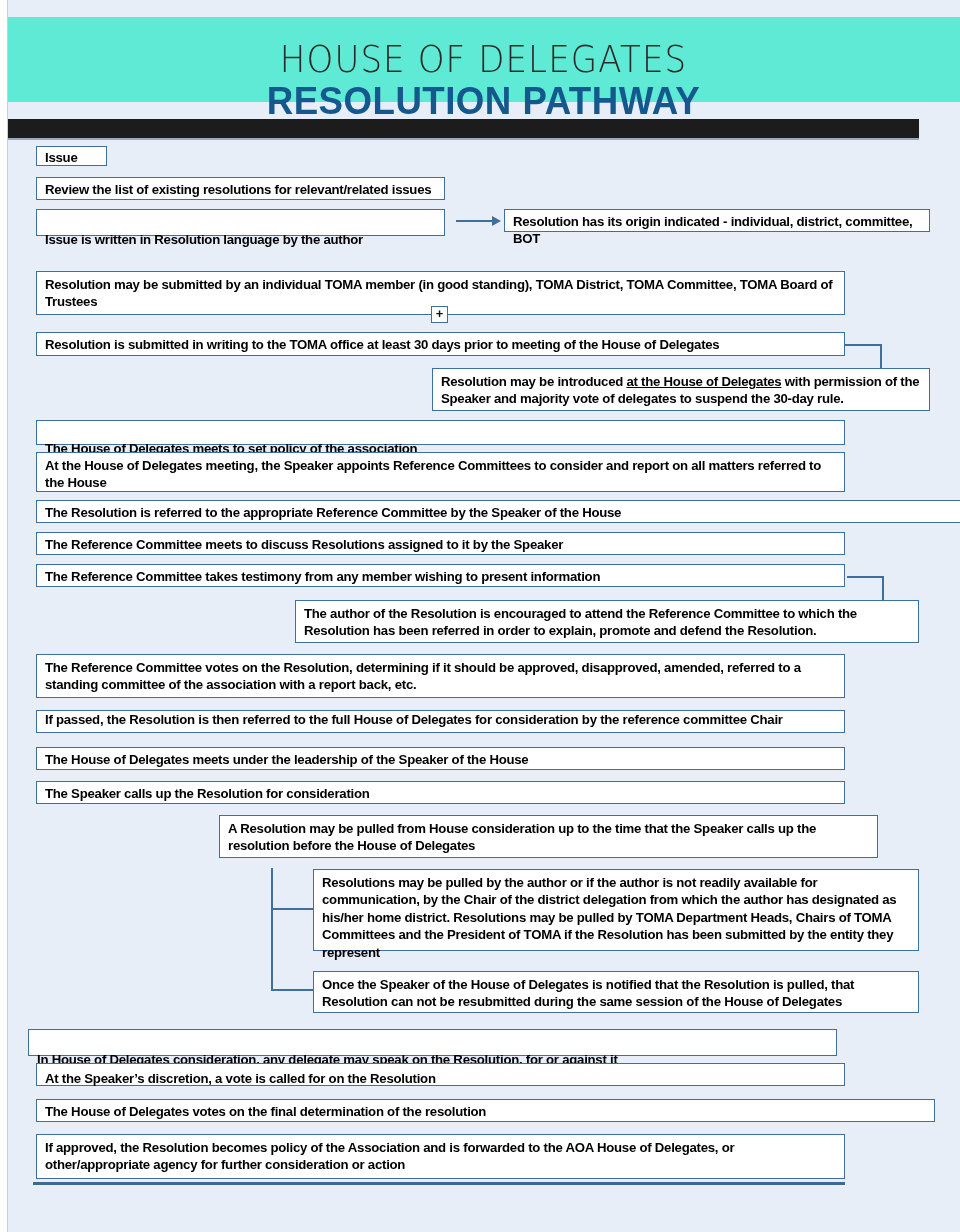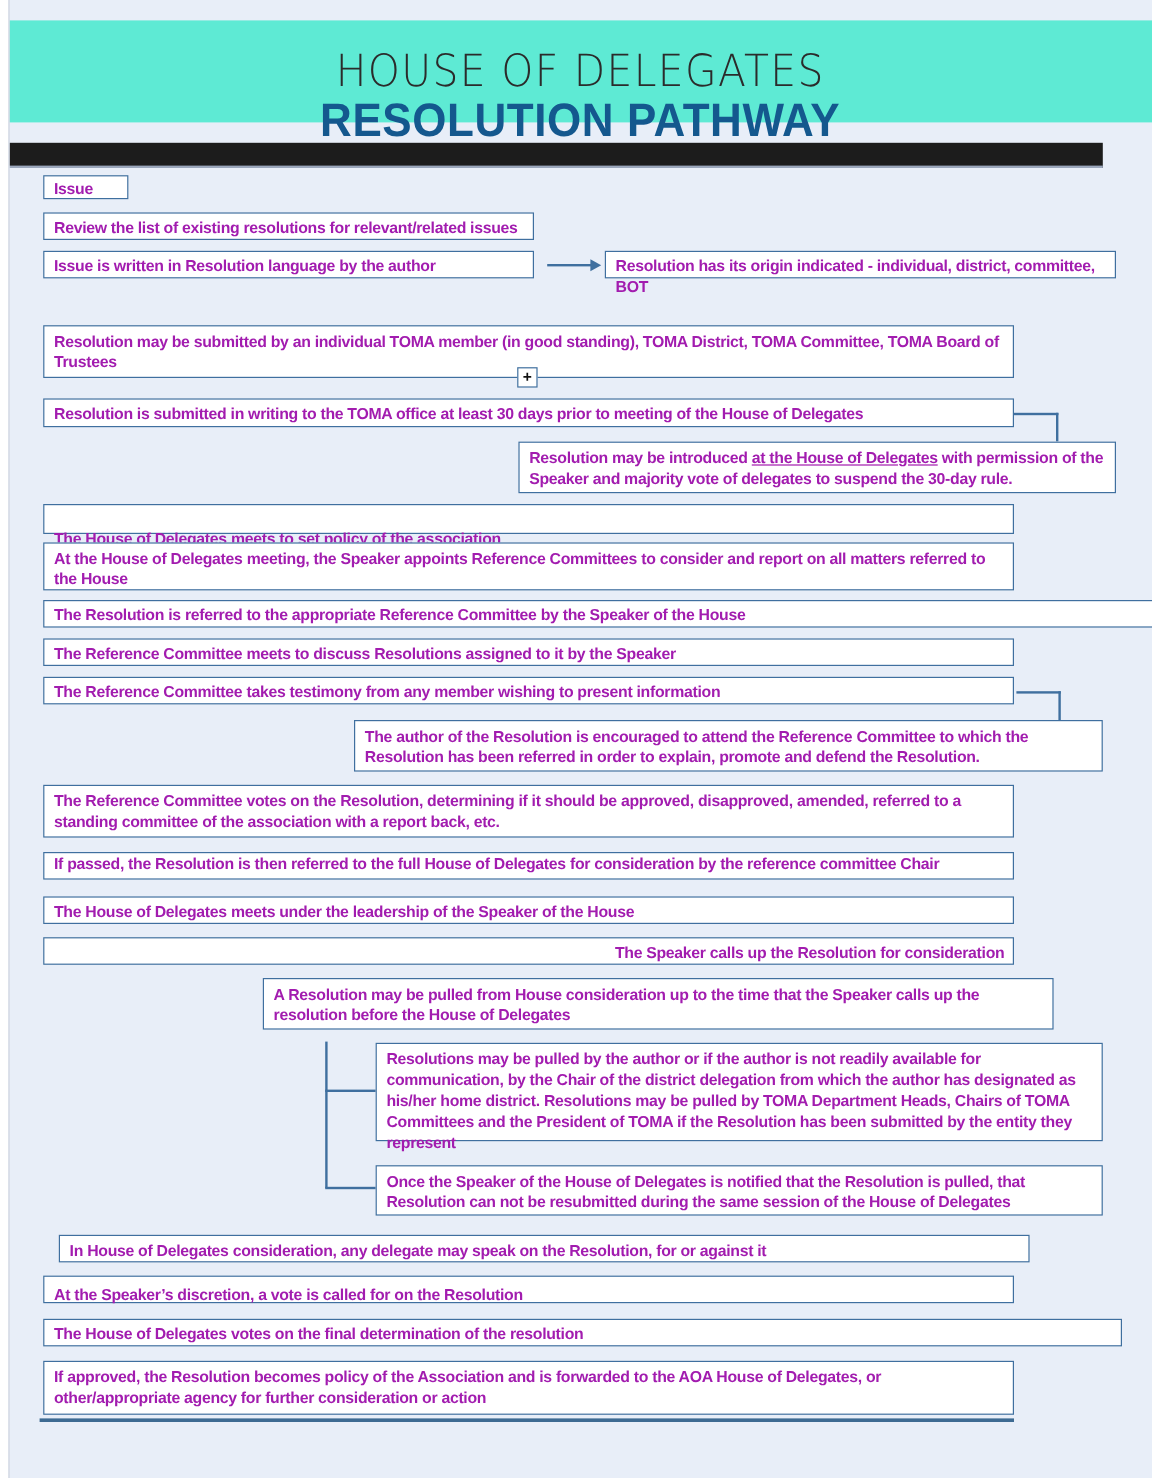--- a/index.html
+++ b/index.html
@@ -67,21 +67,21 @@
   }
 
   
   .box {
     position: absolute;
     background: #ffffff;
     border: 1.6px solid #3f6f9f;
     box-sizing: border-box;
     font-size: 13.2px;
     font-weight: bold;
-    color: #a21caf;
+    color: #000000;
     line-height: 1.32;
     padding: 4px 7px 4px 8px;
     font-family: "Liberation Sans", sans-serif;
     letter-spacing: -0.25px;
     z-index: 3;
   }
   .box u { text-decoration: underline; }
 
   
   .conn {
@@ -138,21 +138,21 @@
 <div id="header-bar"></div>
 
 <div class="box" style="left:36px; top:146px; width:71px; height:20px; padding-top:2px;">
   <span>Issue</span>
 </div>
 
 <div class="box" style="left:36px; top:177px; width:409px; height:23px; padding-top:3px;">
   <span>Review the list of existing resolutions for relevant/related issues</span>
 </div>
 
-<div class="box" style="left:36px; top:209px; width:409px; height:23px; padding-top:3px;">
+<div class="box" style="left:36px; top:209px; width:409px; height:23px; padding-top:21px;">
   <span>Issue is written in Resolution language by the author</span>
 </div>
 
 <div class="conn h" style="left:456px; top:220px; width:38px;"></div>
 <div class="arrowhead" style="left:492px; top:216px;"></div>
 
 <div class="box" style="left:504px; top:209px; width:426px; height:23px; padding-top:3px;">
   <span>Resolution has its origin indicated - individual, district, committee, BOT</span>
 </div>
 
@@ -207,41 +207,41 @@
 </div>
 
 <div class="box" style="left:36px; top:710px; width:809px; height:23px; padding-top:0;">
   <span>If passed, the Resolution is then referred to the full House of Delegates for consideration by the reference committee Chair</span>
 </div>
 
 <div class="box" style="left:36px; top:747px; width:809px; height:23px; padding-top:3px;">
   <span>The House of Delegates meets under the leadership of the Speaker of the House</span>
 </div>
 
-<div class="box" style="left:36px; top:781px; width:809px; height:23px; padding-top:3px;text-align:right;">
+<div class="box" style="left:36px; top:781px; width:809px; height:23px; padding-top:3px;">
   <span>The Speaker calls up the Resolution for consideration</span>
 </div>
 
 <div class="box" style="left:219px; top:815px; width:659px; height:43px;">
   <span>A Resolution may be pulled from House consideration up to the time that the Speaker calls up the resolution before the House of Delegates</span>
 </div>
 
 <div class="conn v" style="left:271px; top:868px; height:122px;"></div>
 <div class="conn h" style="left:271px; top:908px; width:44px;"></div>
 <div class="conn h" style="left:271px; top:989px; width:44px;"></div>
 
 <div class="box" style="left:313px; top:869px; width:606px; height:82px;">
   <span>Resolutions may be pulled by the author or if the author is not readily available for communication, by the Chair of the district delegation from which the author has designated as his/her home district.  Resolutions may be pulled by TOMA Department Heads, Chairs of TOMA Committees and the President of TOMA if the Resolution has been submitted by the entity they represent</span>
 </div>
 
 <div class="box" style="left:313px; top:971px; width:606px; height:42px;">
   <span>Once the Speaker of the House of Delegates is notified that the Resolution is pulled, that Resolution can not be resubmitted during the same session of the House of Delegates</span>
 </div>
 
-<div class="box" style="left:49px; top:1029px; width:809px; height:23px; padding-top:4px;">
+<div class="box" style="left:28px; top:1029px; width:809px; height:23px; padding-top:21px;">
   <span>In House of Delegates consideration, any delegate may speak on the Resolution, for or against it</span>
 </div>
 
 <div class="box" style="left:36px; top:1063px; width:809px; height:23px; padding-top:6px;">
   <span>At the Speaker’s discretion, a vote is called for on the Resolution</span>
 </div>
 
 <div class="box" style="left:36px; top:1099px; width:899px; height:23px; padding-top:3px;">
   <span>The House of Delegates votes on the final determination of the resolution</span>
 </div>

